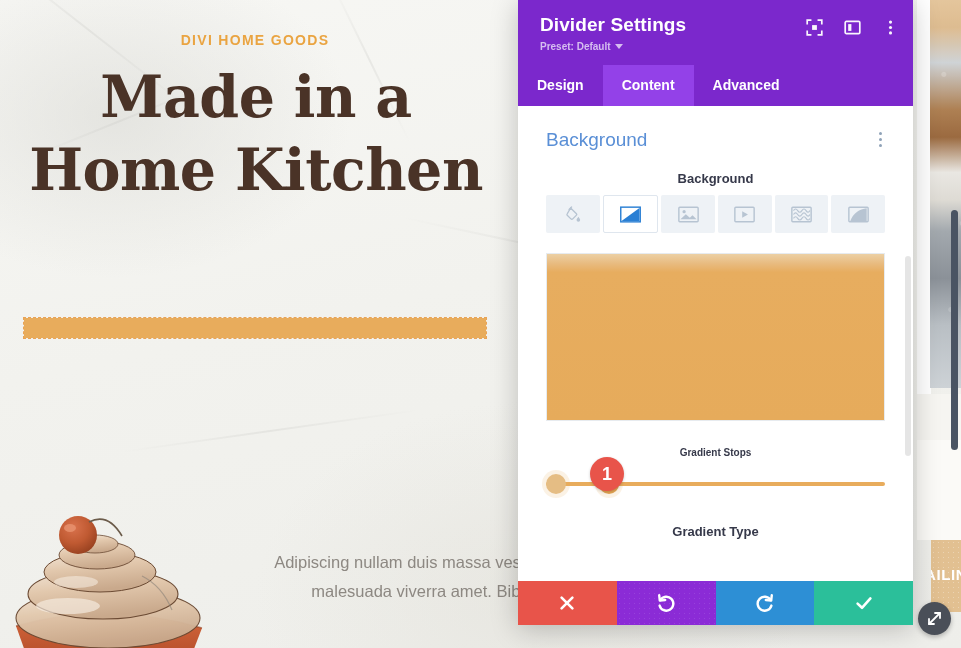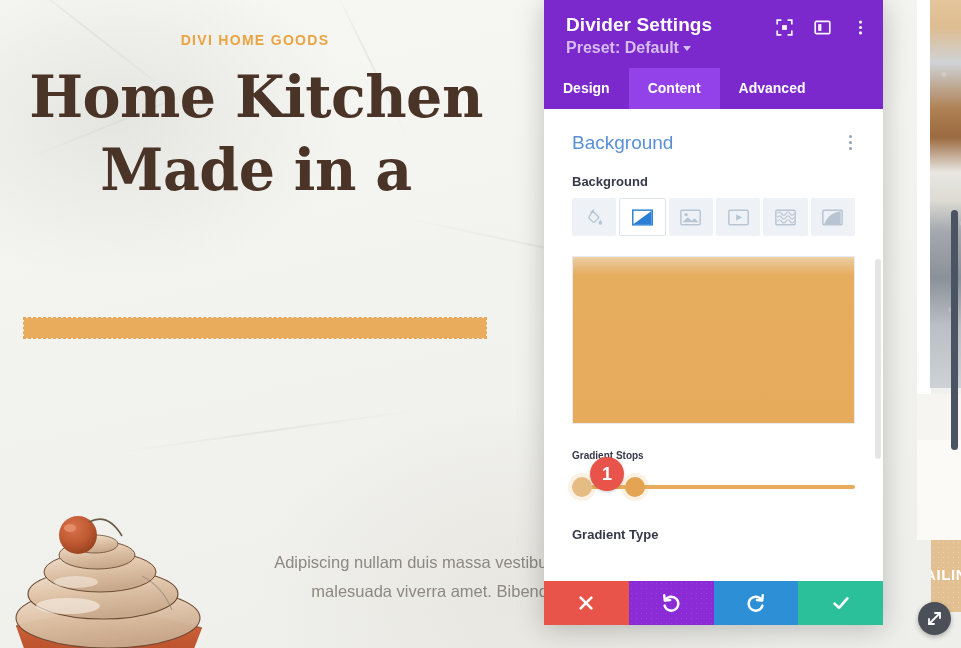--- a/index.html
+++ b/index.html
@@ -124,42 +124,42 @@
   
   .page-scrollbar {
     position: absolute; right: 3px; top: 210px;
     width: 7px; height: 240px;
     background: #4a5463;
     border-radius: 4px;
   }
 
   
   .modal {
-    position: absolute; left: 544px; top: 0;
-    width: 339px; height: 625px;
+    position: absolute; left: 518px; top: 0;
+    width: 395px; height: 625px;
     background: #ffffff;
     box-shadow: 0 4px 26px rgba(0,0,0,0.22);
     display: flex; flex-direction: column;
     overflow: hidden;
   }
 
   
   .modal-header {
     background: #7b28cc;
     padding: 14px 16px 11px 22px;
     position: relative;
     flex: 0 0 auto;
   }
   .modal-title {
     font-size: 19px; font-weight: 700; color: #ffffff;
     letter-spacing: 0.1px;
   }
   .modal-preset {
     margin-top: 3px;
-    font-size: 16px; font-weight: 700; color: #d6bdf0;
+    font-size: 10px; font-weight: 700; color: #d6bdf0;
     display: inline-flex; align-items: center; gap: 4px;
   }
   .caret-down {
     width: 0; height: 0;
     border-left: 4px solid transparent;
     border-right: 4px solid transparent;
     border-top: 5px solid #d6bdf0;
     display: inline-block;
   }
   .header-icons {
@@ -182,20 +182,21 @@
     cursor: pointer; white-space: nowrap;
   }
   .modal-tabs .tab.active { background: #9341e8; }
 
   
   .modal-body {
     flex: 1 1 auto; overflow: hidden;
     background: #ffffff;
     padding: 0 0 0 0;
     position: relative;
+    text-align: center;
   }
   .section-pad { padding: 0 28px; }
 
   .section-title-row {
     display: flex; align-items: center; justify-content: space-between;
     padding-top: 22px;
   }
   .section-title {
     font-size: 19px; color: #5a8fd6; font-weight: 400;
   }
@@ -319,22 +320,22 @@
   <div class="canvas">
     <div class="crease c1"></div>
     <div class="crease c2"></div>
     <div class="crease c3"></div>
     <div class="crease c4"></div>
     <div class="crease c5"></div>
 
     <div class="eyebrow">DIVI HOME GOODS</div>
 
     <div class="headline">
+      <div>Made in a</div>
       <div>Home Kitchen</div>
-      <div>Made in a</div>
     </div>
 
     <div class="divider-module"></div>
 
     <div class="body-copy">Adipiscing nullam duis massa vestibulum est. Eu, hac nisl, odio egestas malesuada viverra amet. Bibendum diam erat lobortis posuer.</div>
 
     <svg class="cupcake" viewBox="0 0 228 140">
       <defs>
         <linearGradient id="frosting" x1="0" y1="0" x2="0.3" y2="1">
           <stop offset="0%" stop-color="#f3e6d8"></stop>

